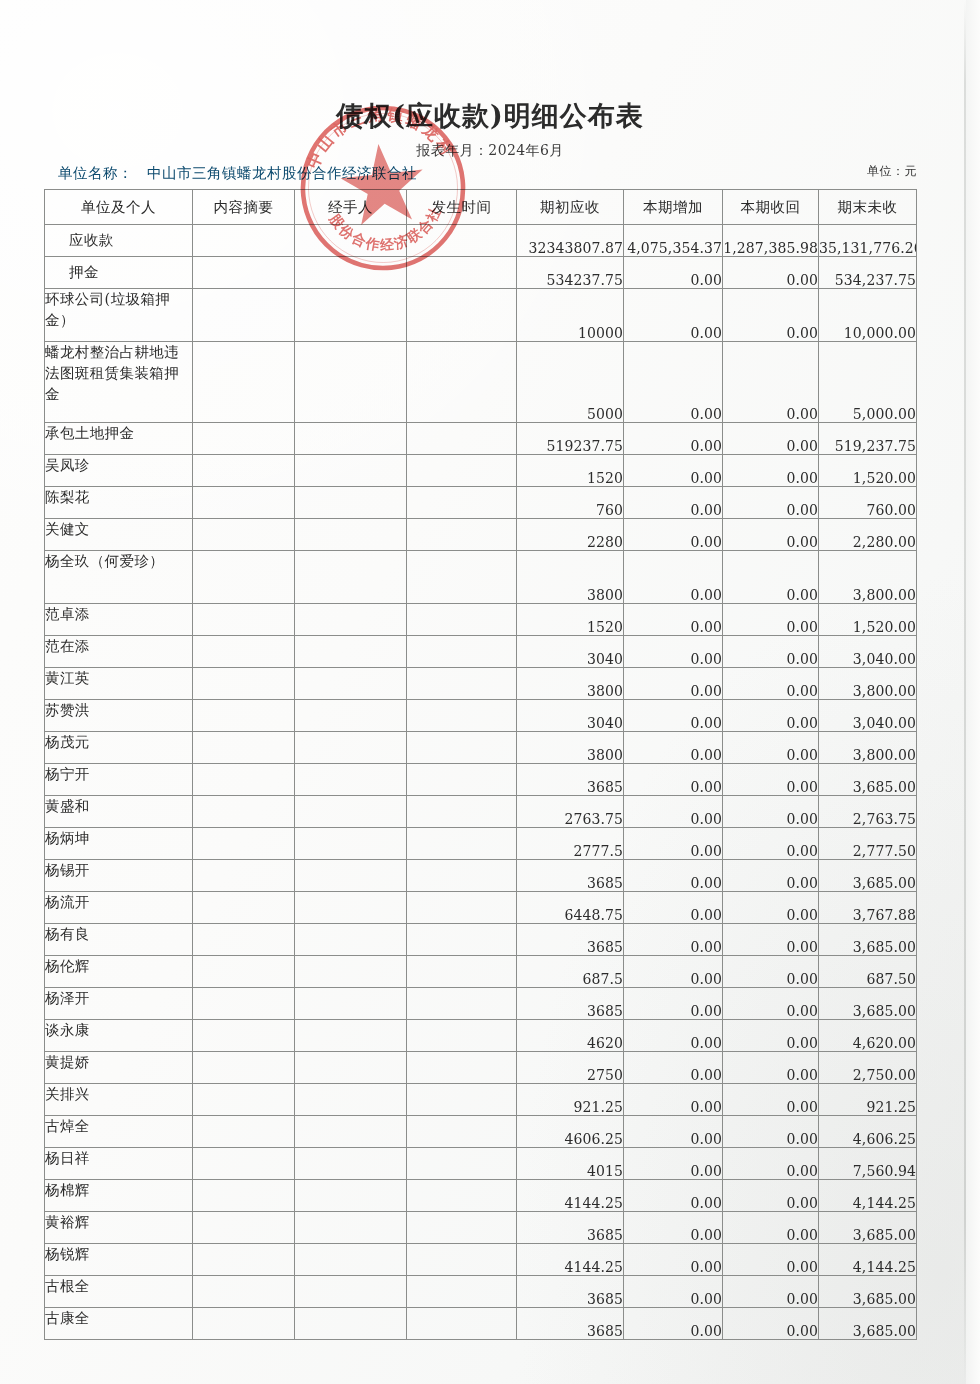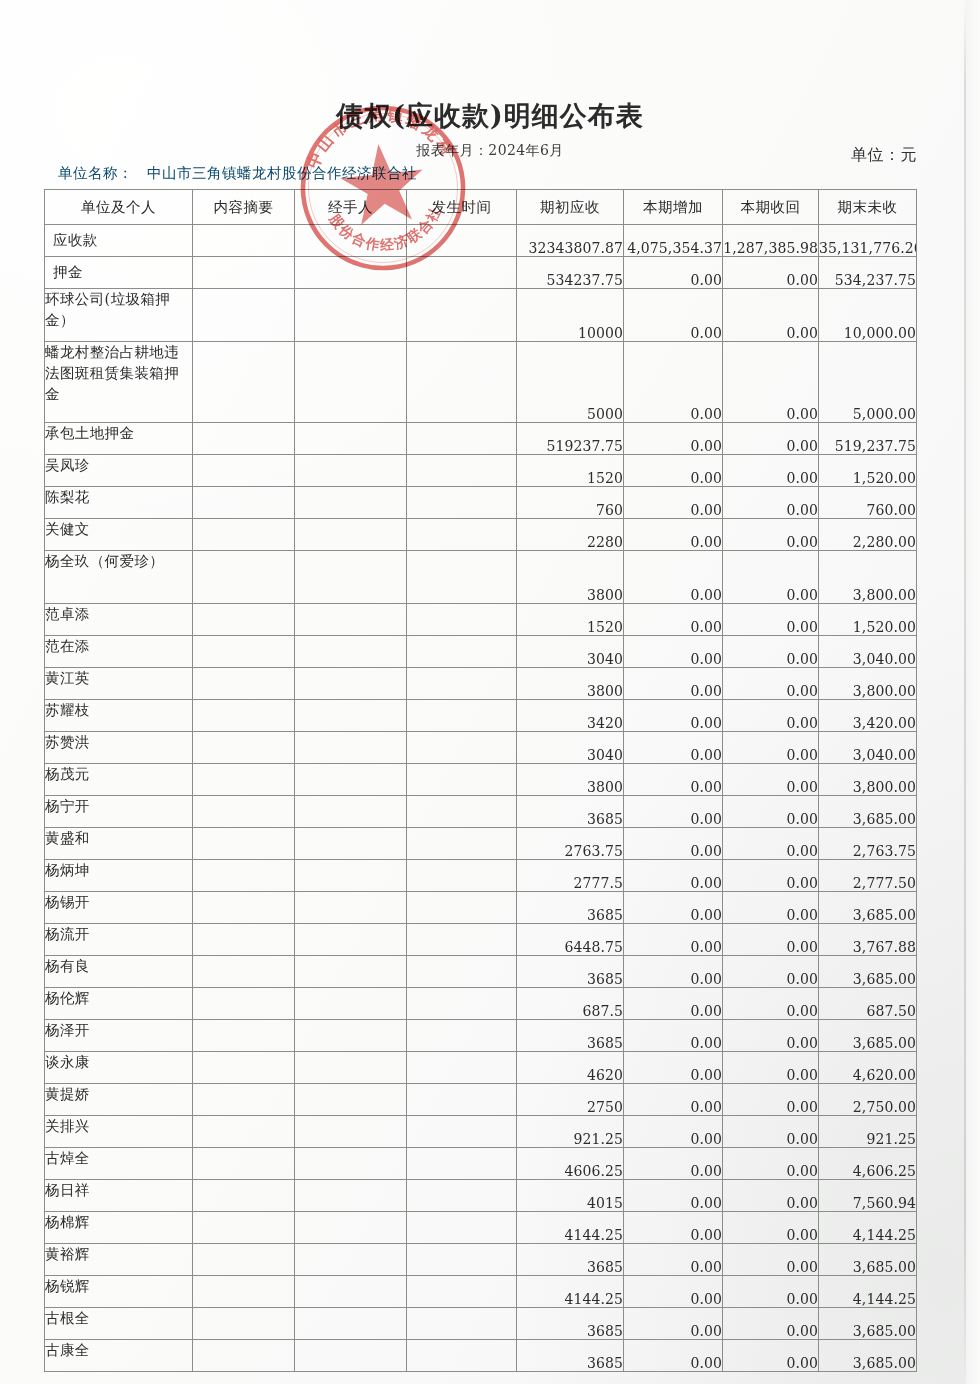--- a/index.html
+++ b/index.html
@@ -92,23 +92,23 @@
     color: #0c4a6e;
     white-space: nowrap;
     z-index: 4;
   }
   .unit-name .lbl { letter-spacing: 0.5px; }
   .unit-name .val { margin-left: 14px; letter-spacing: 0.5px; }
 
   .currency-unit {
     position: absolute;
     right: 63px;
-    top: 145px;
+    top: 163px;
     font-family: Liberation Serif, serif;
-    font-size: 16px;
+    font-size: 12px;
     color: #323232;
     letter-spacing: 0.5px;
     z-index: 4;
   }
 
   
   .seal {
     position: absolute;
     left: 291px;
     top: 96px;
@@ -151,21 +151,21 @@
   }
   td.c-name {
     font-size: 14.5px;
     vertical-align: top;
     padding: 4px 6px 3px 6px;
     line-height: 21px;
     letter-spacing: 0.4px;
   }
   td.c-name.lead {
     text-align: left;
-    padding-left: 8px;
+    padding-left: 24px;
     vertical-align: middle;
   }
   td.c-blank { }
   td.c-num {
     font-size: 14px;
     text-align: right;
     vertical-align: bottom;
     padding: 0 6px 4px 0;
     font-family: "DejaVu Serif", "Liberation Serif", serif;
     letter-spacing: 0.1px;
@@ -353,30 +353,20 @@
             <td class="c-name">黄江英</td>
             <td class="c-blank"></td>
             <td class="c-blank"></td>
             <td class="c-blank"></td>
             <td class="c-num">3800</td>
             <td class="c-num">0.00</td>
             <td class="c-num">0.00</td>
             <td class="c-num">3,800.00</td>
           </tr>
           <tr class="r1">
-            <td class="c-name">苏耀枝</td>
-            <td class="c-blank"></td>
-            <td class="c-blank"></td>
-            <td class="c-blank"></td>
-            <td class="c-num">3420</td>
-            <td class="c-num">0.00</td>
-            <td class="c-num">0.00</td>
-            <td class="c-num">3,420.00</td>
-          </tr>
-          <tr class="r1">
             <td class="c-name">苏赞洪</td>
             <td class="c-blank"></td>
             <td class="c-blank"></td>
             <td class="c-blank"></td>
             <td class="c-num">3040</td>
             <td class="c-num">0.00</td>
             <td class="c-num">0.00</td>
             <td class="c-num">3,040.00</td>
           </tr>
           <tr class="r1">

